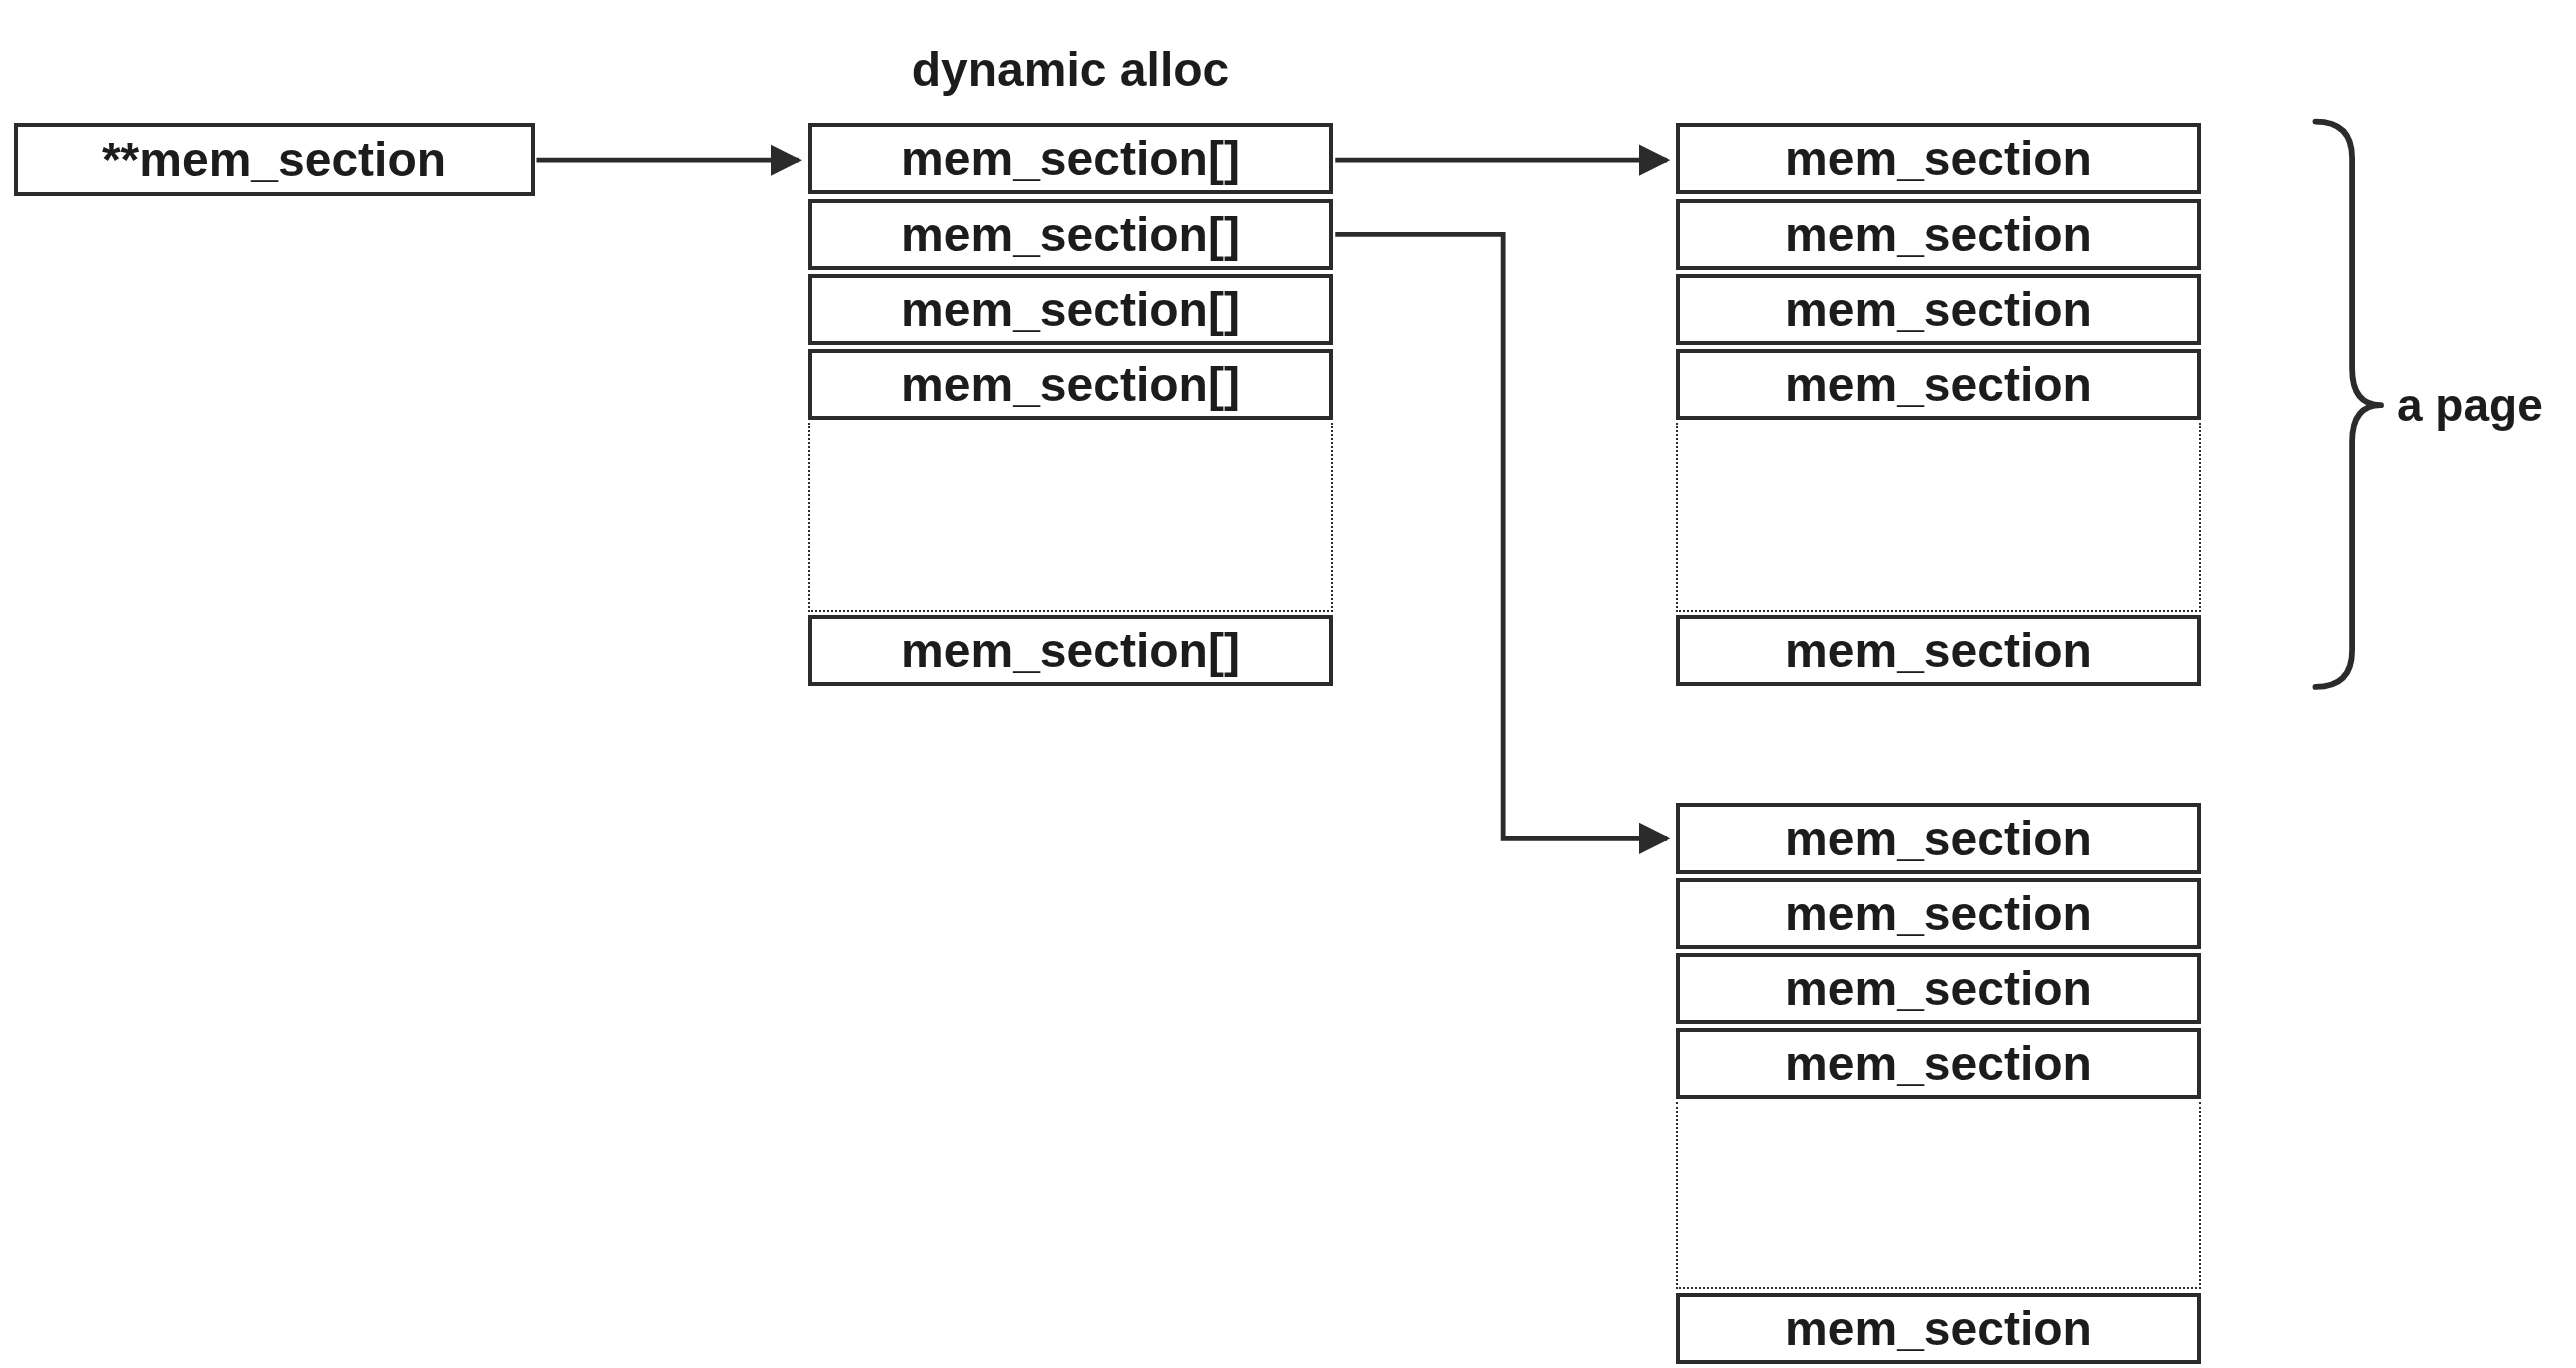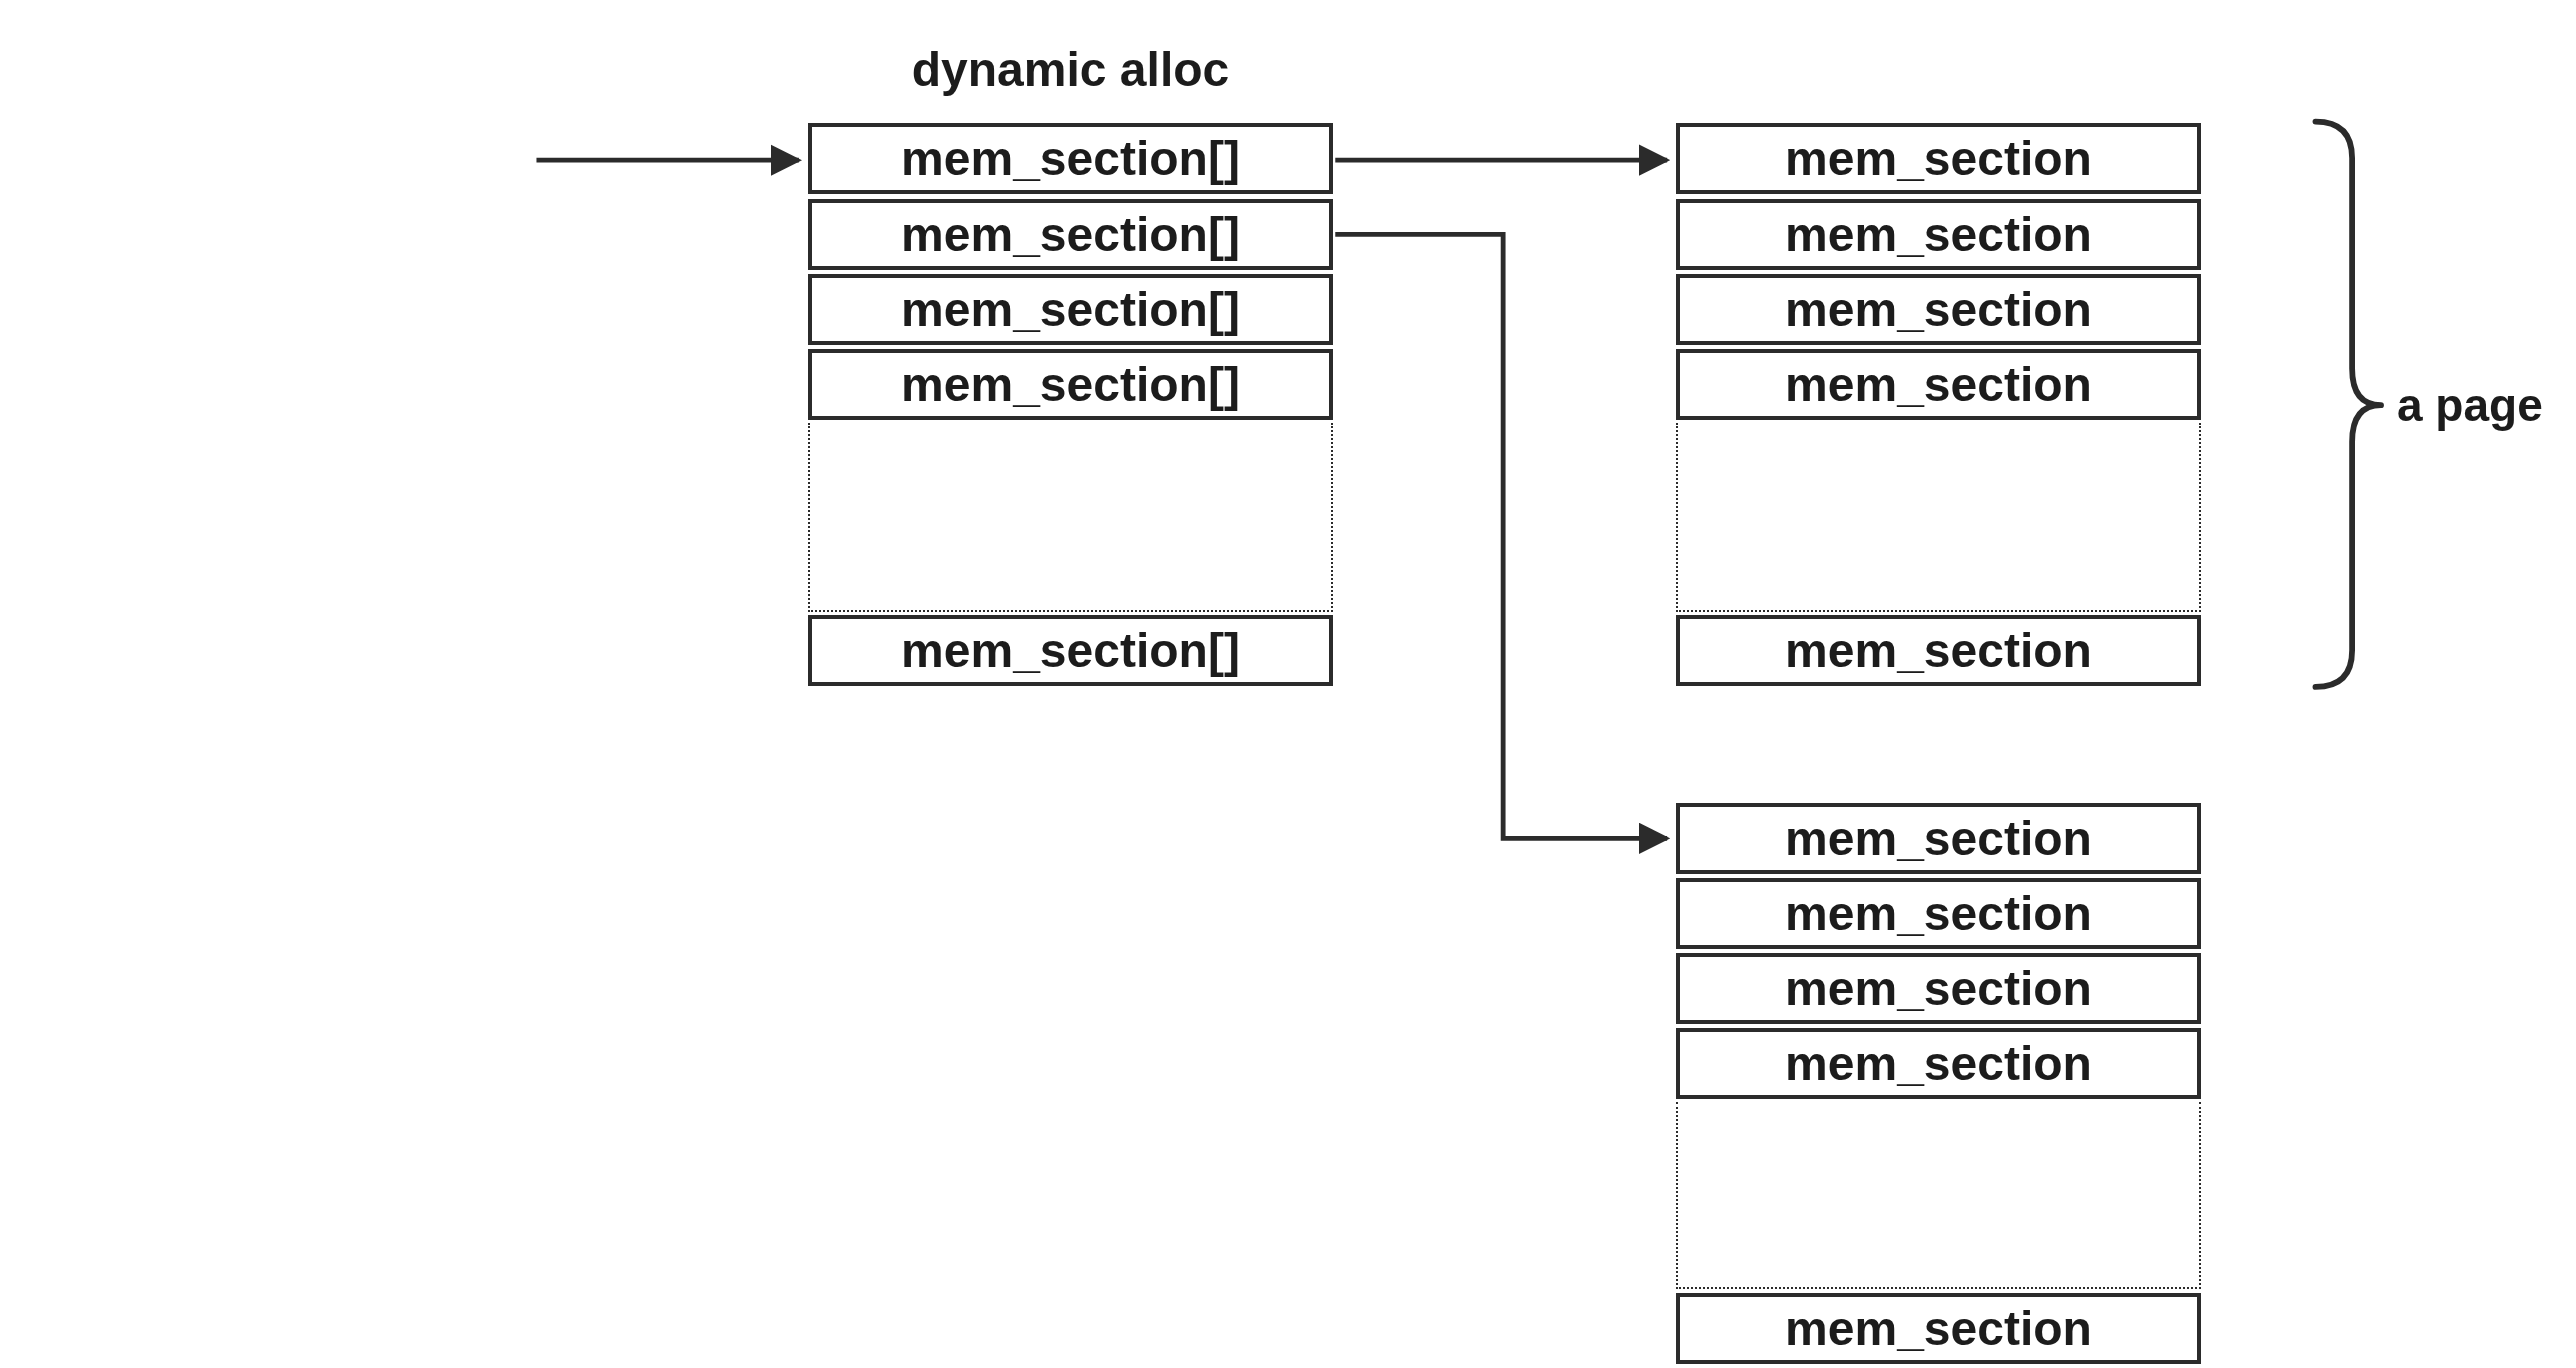--- a/index.html
+++ b/index.html
@@ -71,20 +71,21 @@
 
     <path d="M1384,166 L1728,166" stroke="#2b2b2b" stroke-width="5" fill="none" marker-end="url(#arrowhead)"></path>
 
     <path d="M1384,243 L1558,243 L1558,869 L1728,869" stroke="#2b2b2b" stroke-width="5" fill="none" stroke-linejoin="miter" marker-end="url(#arrowhead)"></path>
 
     <path d="M2400,126 Q2438,126 2438,164 L2438,382 Q2438,420 2468,420 Q2438,420 2438,458 L2438,674 Q2438,712 2400,712" stroke="#2b2b2b" stroke-width="6" fill="none" stroke-linecap="round" stroke-linejoin="round"></path>
   </svg>
 
   <div class="title" style="left:808px; top:42px; width:525px;">dynamic alloc</div>
 
+  <div class="box" style="left:13.5px; top:123px; width:521px; height:73px;">**mem_section</div>
 
   <div class="box" style="left:808px; top:123px; width:525px; height:71px;">mem_section[]</div>
   <div class="box" style="left:808px; top:199px; width:525px; height:71px;">mem_section[]</div>
   <div class="box" style="left:808px; top:274px; width:525px; height:71px;">mem_section[]</div>
   <div class="box" style="left:808px; top:349px; width:525px; height:71px;">mem_section[]</div>
   <div class="spacer" style="left:808px; top:423px; width:525px; height:189px;"></div>
   <div class="box" style="left:808px; top:615px; width:525px; height:71px;">mem_section[]</div>
 
   <div class="box" style="left:1676px; top:123px; width:525px; height:71px;">mem_section</div>
   <div class="box" style="left:1676px; top:199px; width:525px; height:71px;">mem_section</div>

